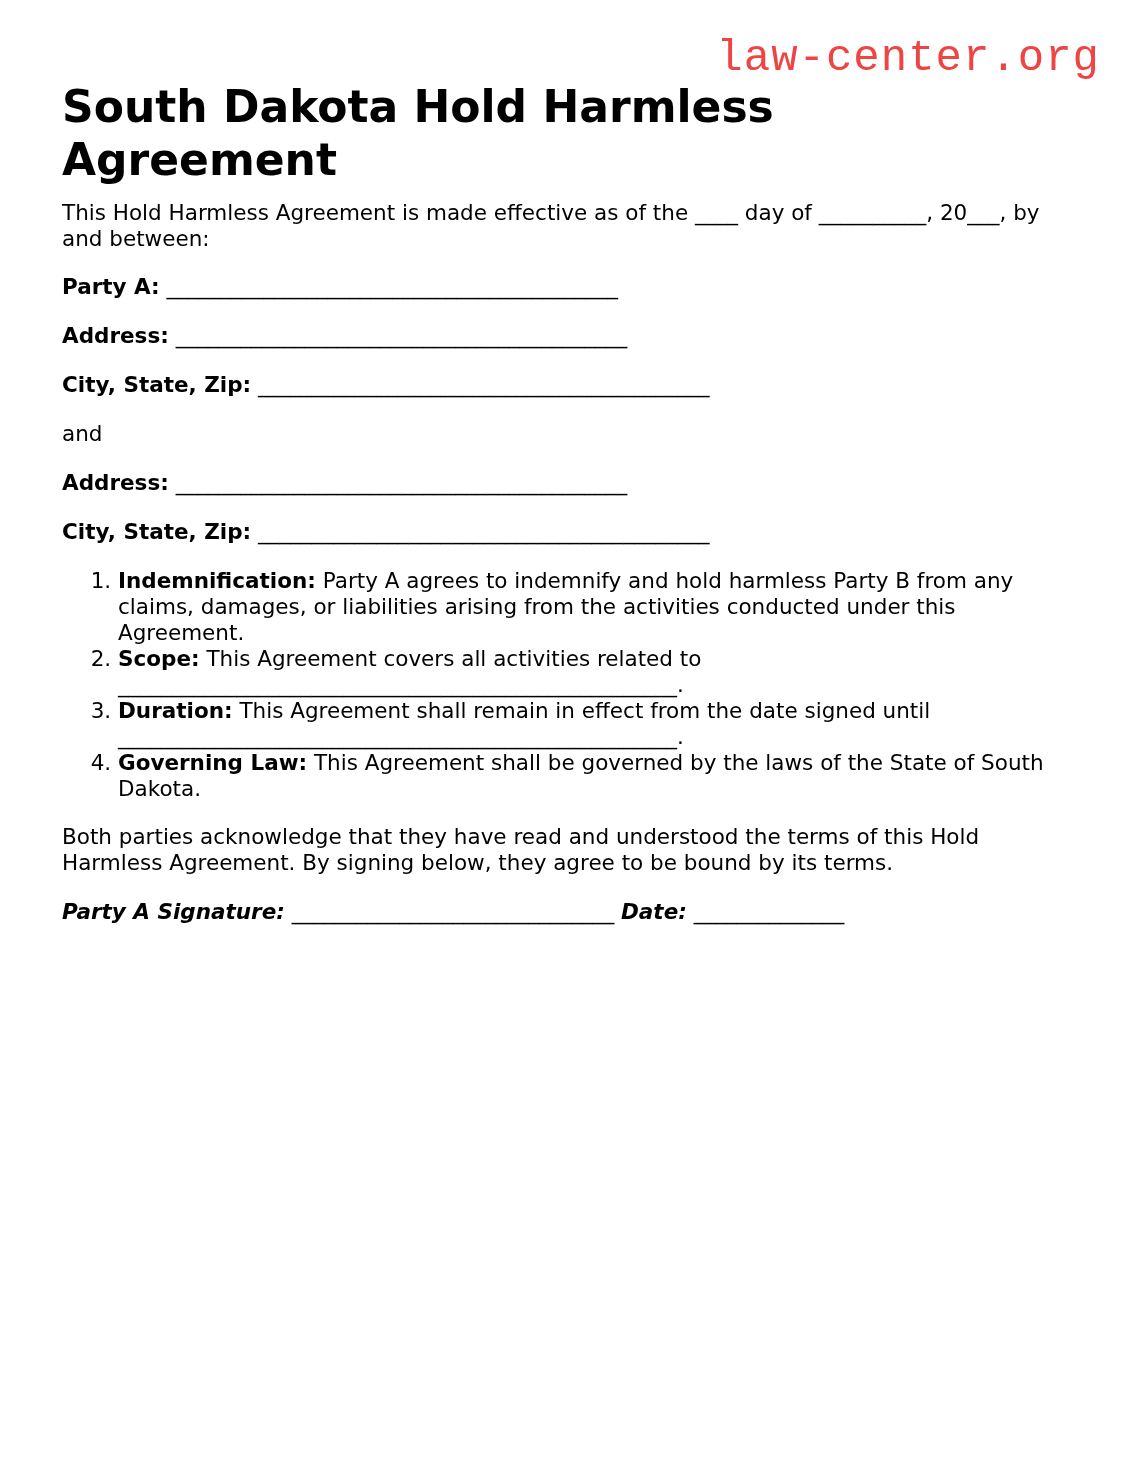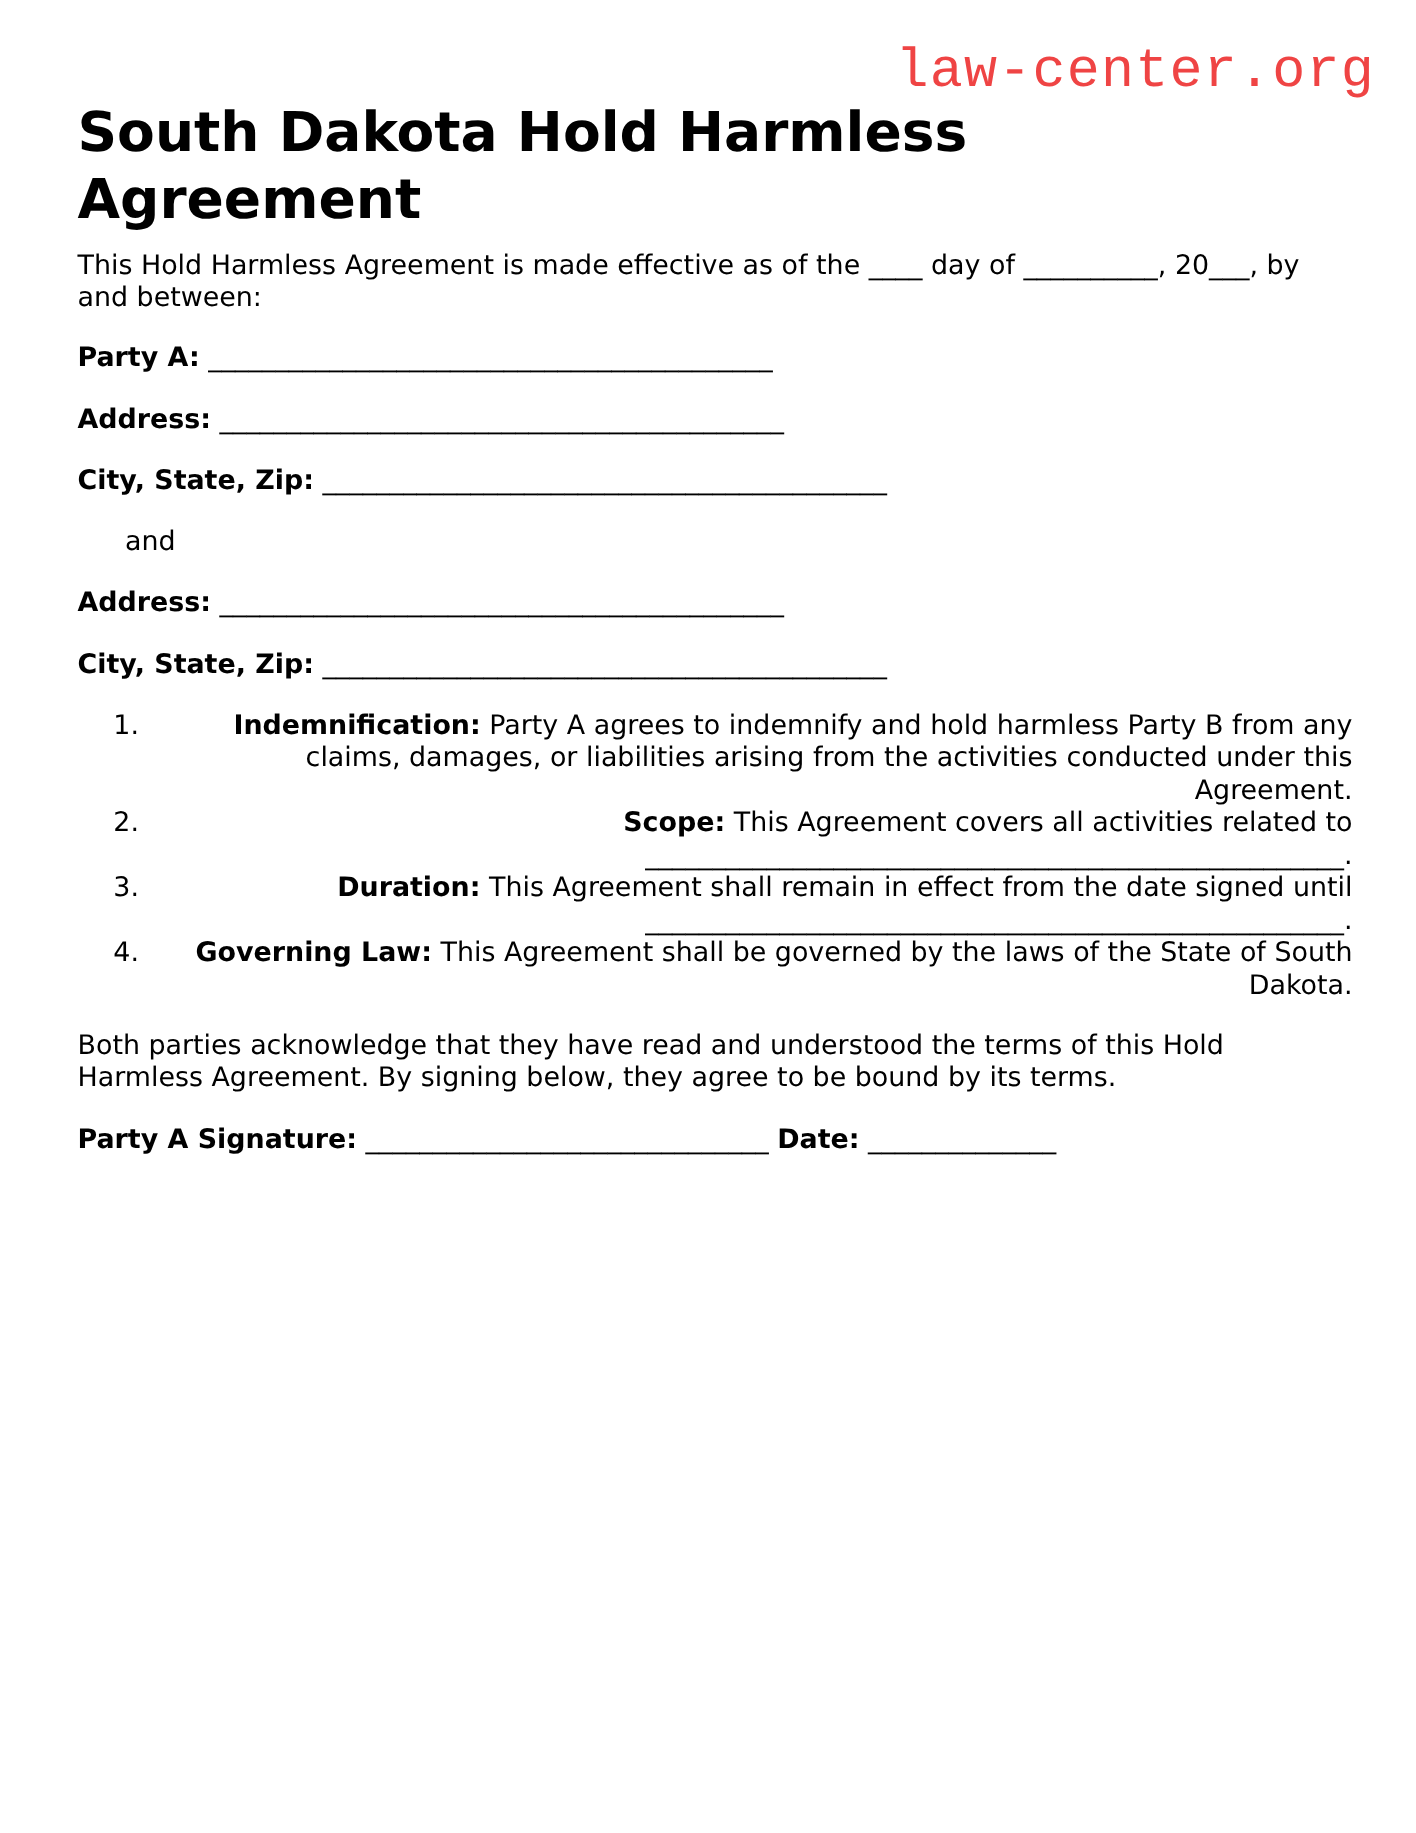--- a/index.html
+++ b/index.html
@@ -7,25 +7,25 @@
          font-family: "DejaVu Sans", sans-serif; color: #000; }
   .watermark { position: absolute; top: 36px; right: 33px; font-family: "Liberation Mono", monospace;
                font-size: 44px; color: #ef4444; letter-spacing: 1px; line-height: 1; }
   .title { position: absolute; left: 62px; top: 80px; width: 900px; margin: 0;
            font-family: "DejaVu Sans", sans-serif; font-weight: bold; font-size: 44px; line-height: 53px; }
   .body { position: absolute; left: 62px; top: 200px; width: 1020px; font-size: 21.5px; line-height: 26px; }
   p { margin: 0; }
   .intro { margin-bottom: 22px; }
   .field { margin-bottom: 23px; white-space: nowrap; }
   .field b { font-weight: bold; }
-  .and { margin-bottom: 23px; margin-left: 38px; }
-  ol { margin: 0 0 22px 0; padding-left: 56px; text-align: right; }
+  .and { margin-bottom: 23px; }
+  ol { margin: 0 0 22px 0; padding-left: 56px; }
   ol li { padding-left: 0; }
   .closing { margin-bottom: 23px; }
-  .sig { margin-bottom: 34px; white-space: nowrap; }
+  .sig { margin-bottom: 34px; white-space: nowrap; font-style: italic; }
 </style>
 </head>
 <body>
 
 <div class="watermark">law-center.org</div>
 <h1 class="title">South Dakota Hold Harmless Agreement</h1>
 
 <div class="body">
   <p class="intro">This Hold Harmless Agreement is made effective as of the ____ day of __________, 20___, by and between:</p>
 

